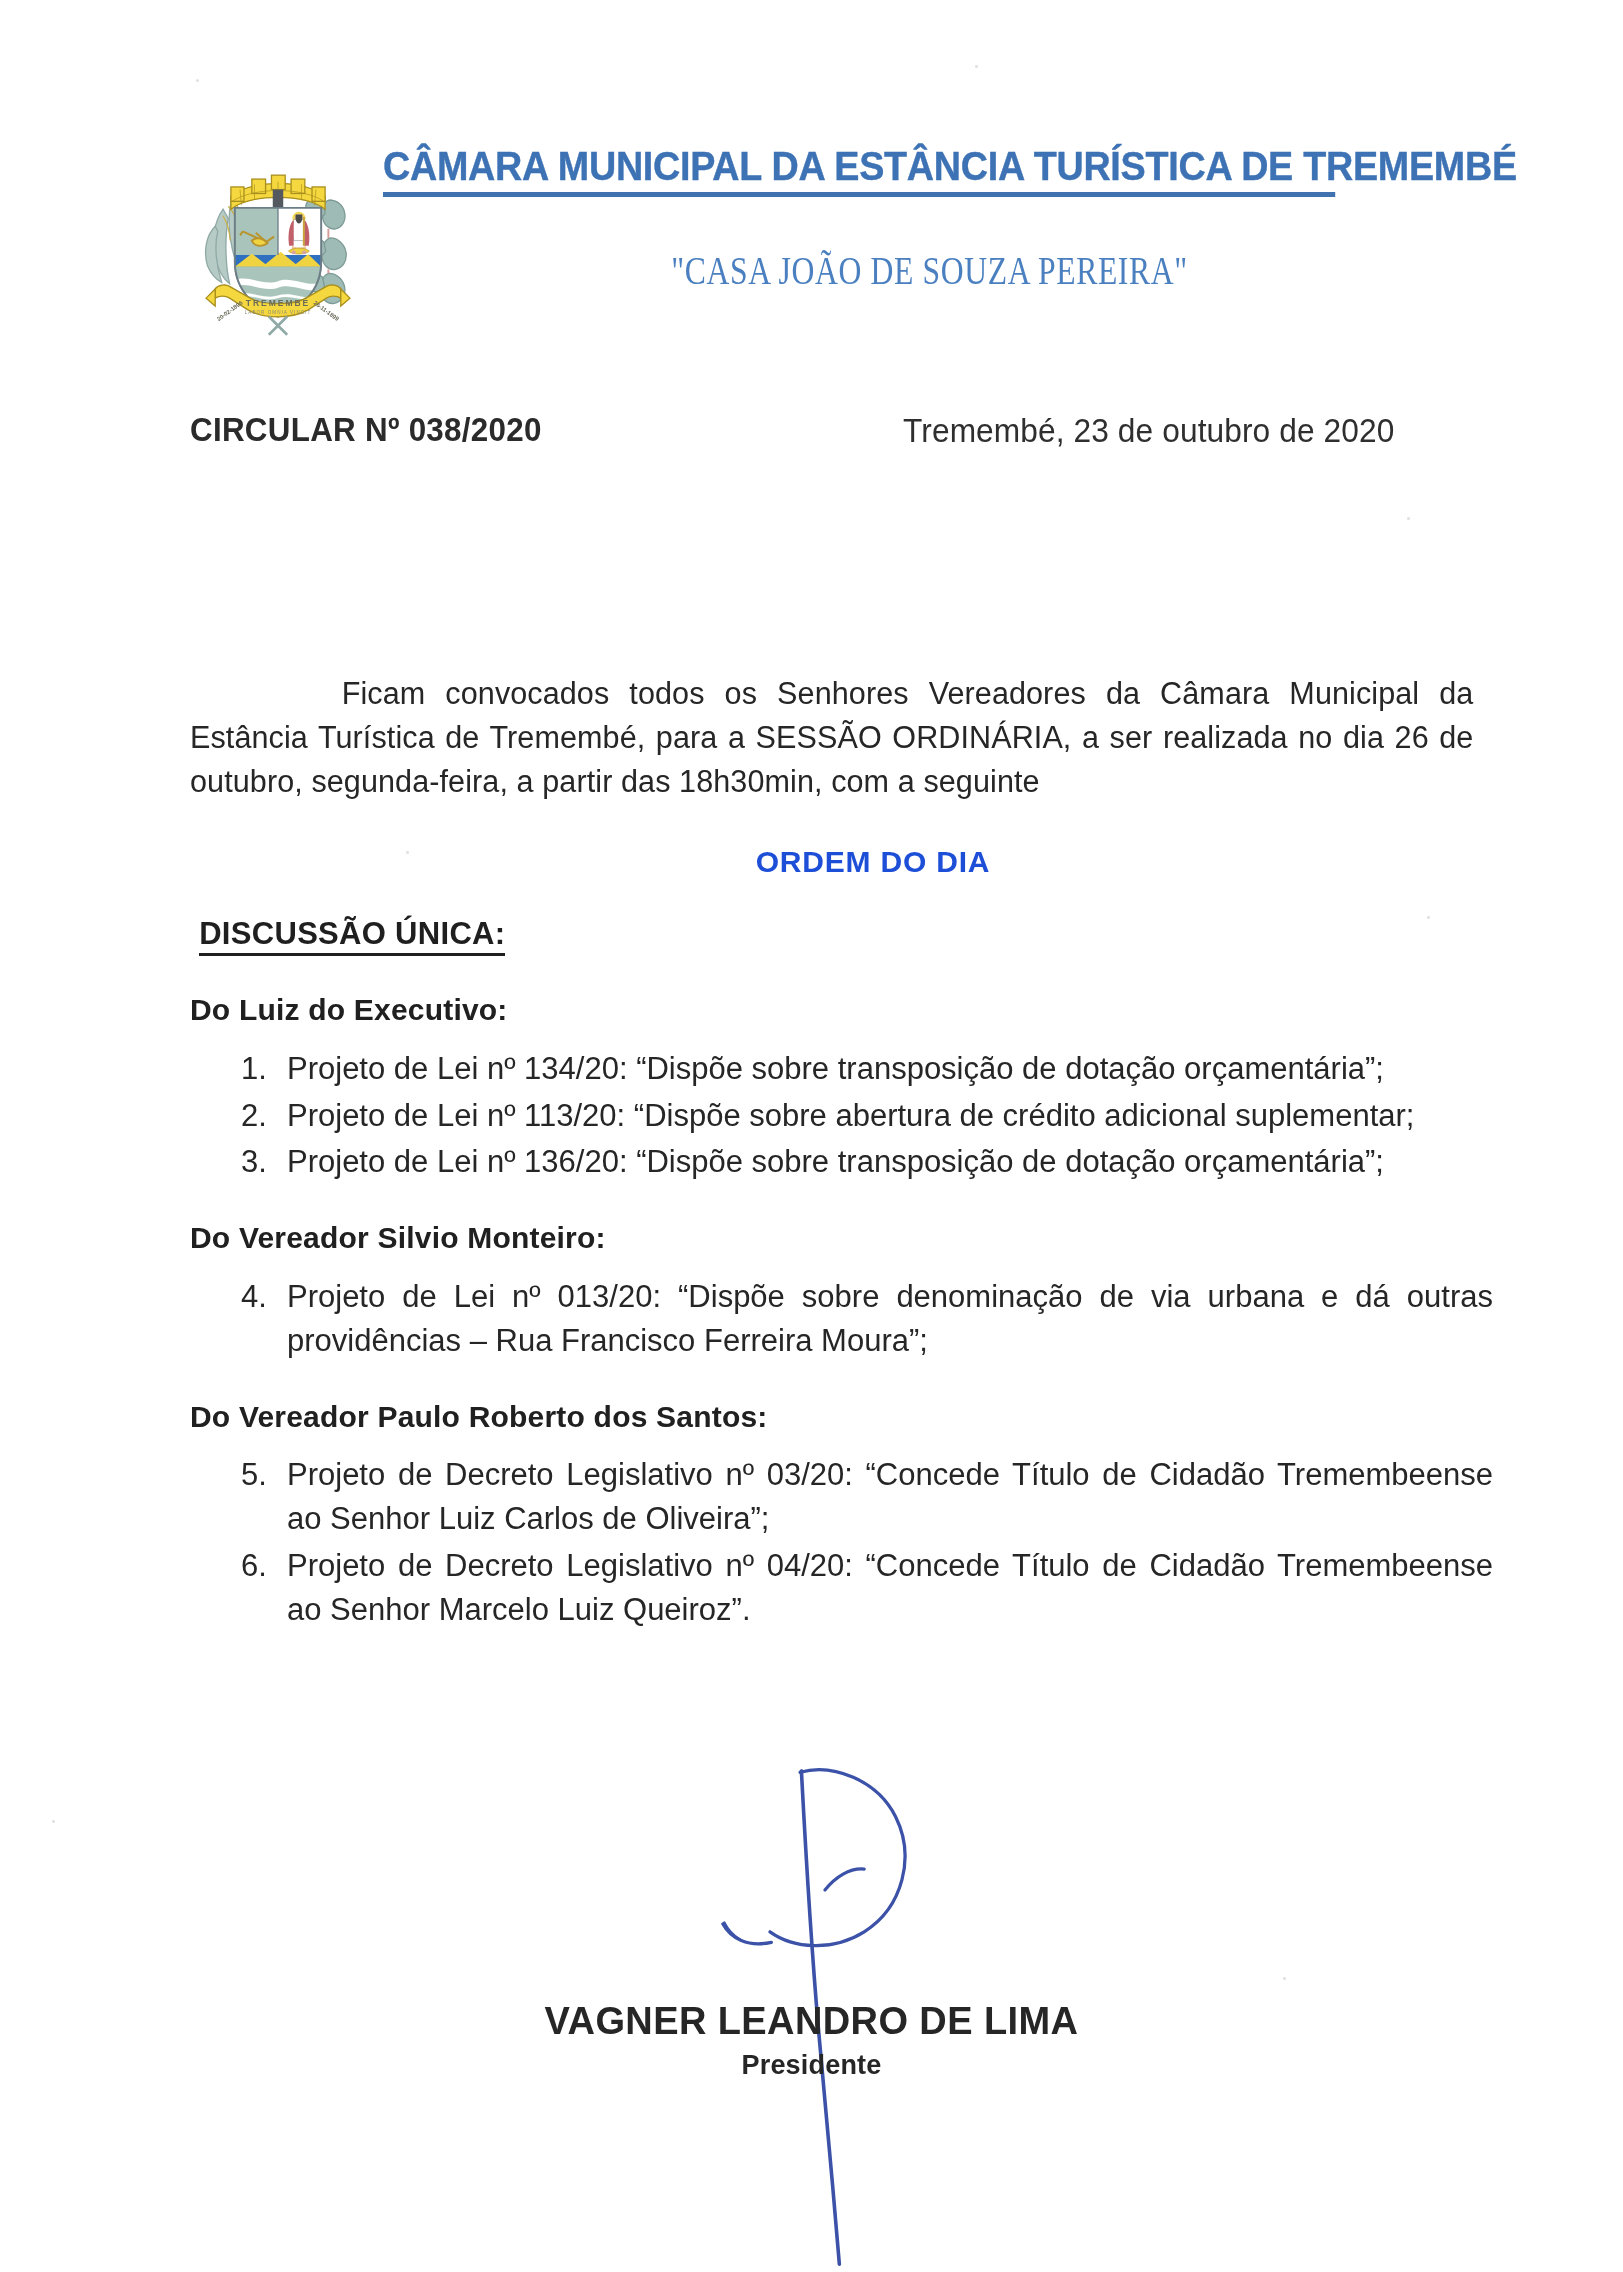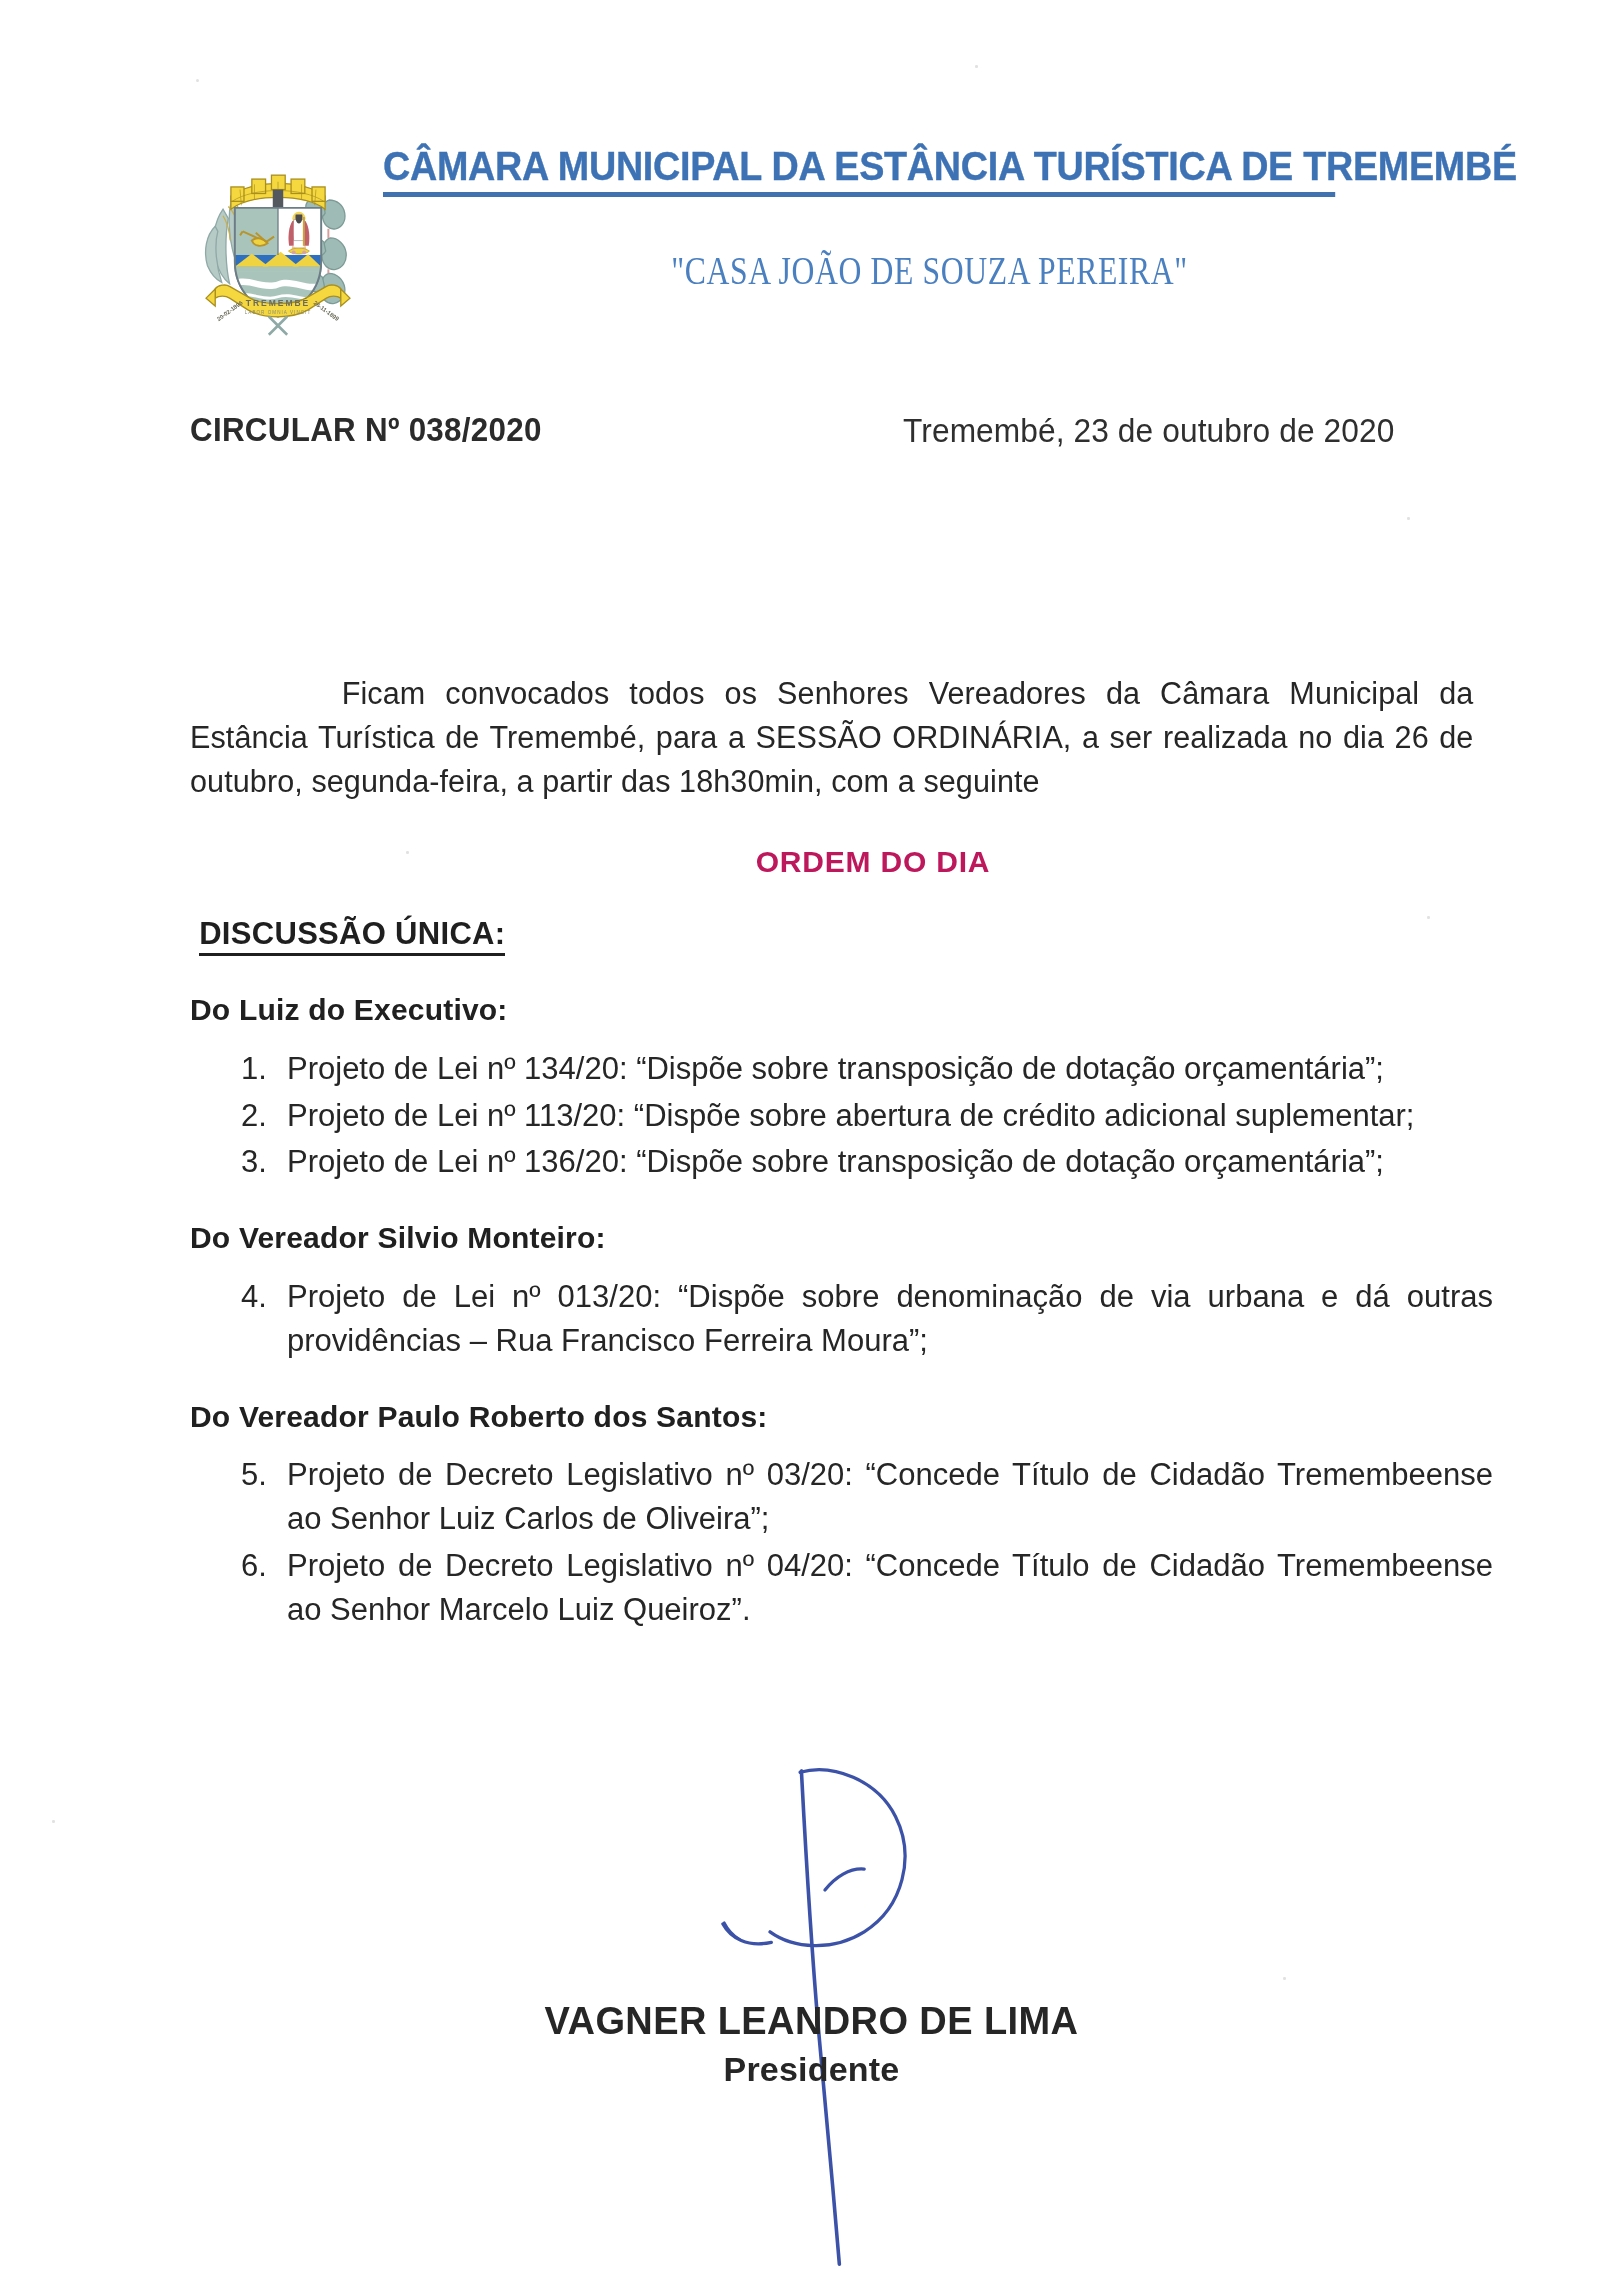--- a/index.html
+++ b/index.html
@@ -130,21 +130,21 @@
     transform-origin: left top;
   }
 
   .ordem-heading {
     margin-top: 41px;
     text-align: center;
     font-family: "Liberation Sans Narrow", "Liberation Sans", sans-serif;
     font-weight: bold;
     font-size: 30px;
     letter-spacing: 0.8px;
-    color: #be185d;
+    color: #1d4ed8;
     padding-left: 63px;
   }
 
   .discussao {
     margin-top: 37px;
     font-family: "Liberation Sans Narrow", "Liberation Sans", sans-serif;
     font-weight: bold;
     font-size: 31px;
     letter-spacing: 0.3px;
     color: #1f1f1f;
@@ -201,21 +201,21 @@
     font-family: "Liberation Sans Narrow", "Liberation Sans", sans-serif;
     font-weight: bold;
     font-size: 38px;
     letter-spacing: 0.4px;
     color: #262626;
     line-height: 1.35;
   }
   .sig-role {
     font-family: "Liberation Sans Narrow", "Liberation Sans", sans-serif;
     font-weight: bold;
-    font-size: 34px;
+    font-size: 27px;
     letter-spacing: 0.2px;
     color: #262626;
     line-height: 1.35;
   }
 
   .ink-signature {
     position: absolute;
     left: 537px;
     top: 1767px;
     width: 589px;

